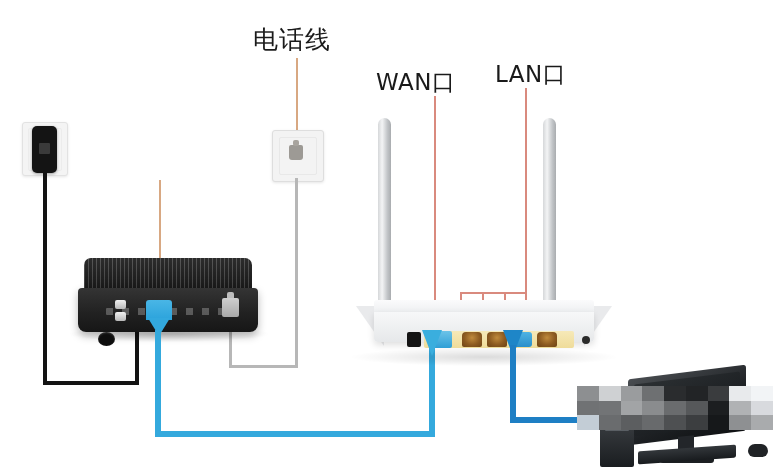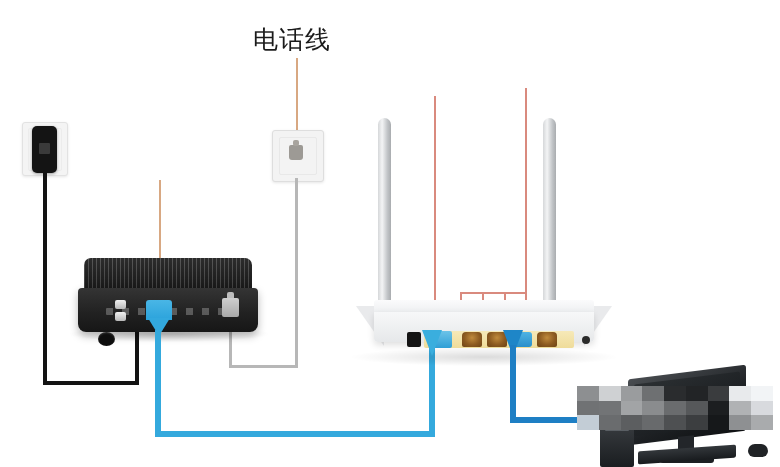--- a/index.html
+++ b/index.html
@@ -426,21 +426,23 @@
   #mosaic div { width: 100%; height: 100%; }
 </style>
 </head>
 <body>
 
 <div id="stage">
 
   <div class="label label-cn" style="left:253px; top:27px;">电话线</div>
 
 
-
+  <div class="label label-en" style="left:376px; top:71px;">WAN口</div>
+
+  <div class="label label-en" style="left:495px; top:63px;">LAN口</div>
 
   <div class="leader" style="left:296px; top:58px; width:2px; height:92px;"></div>
 
   <div class="leader" style="left:159px; top:180px; width:2px; height:128px;"></div>
 
   <div class="leader-red" style="left:434px; top:96px; width:2px; height:226px;"></div>
 
   <div class="leader-red" style="left:525px; top:88px; width:2px; height:234px;"></div>
 
   <div class="leader-red" style="left:460px; top:292px; width:67px; height:2px;"></div>

